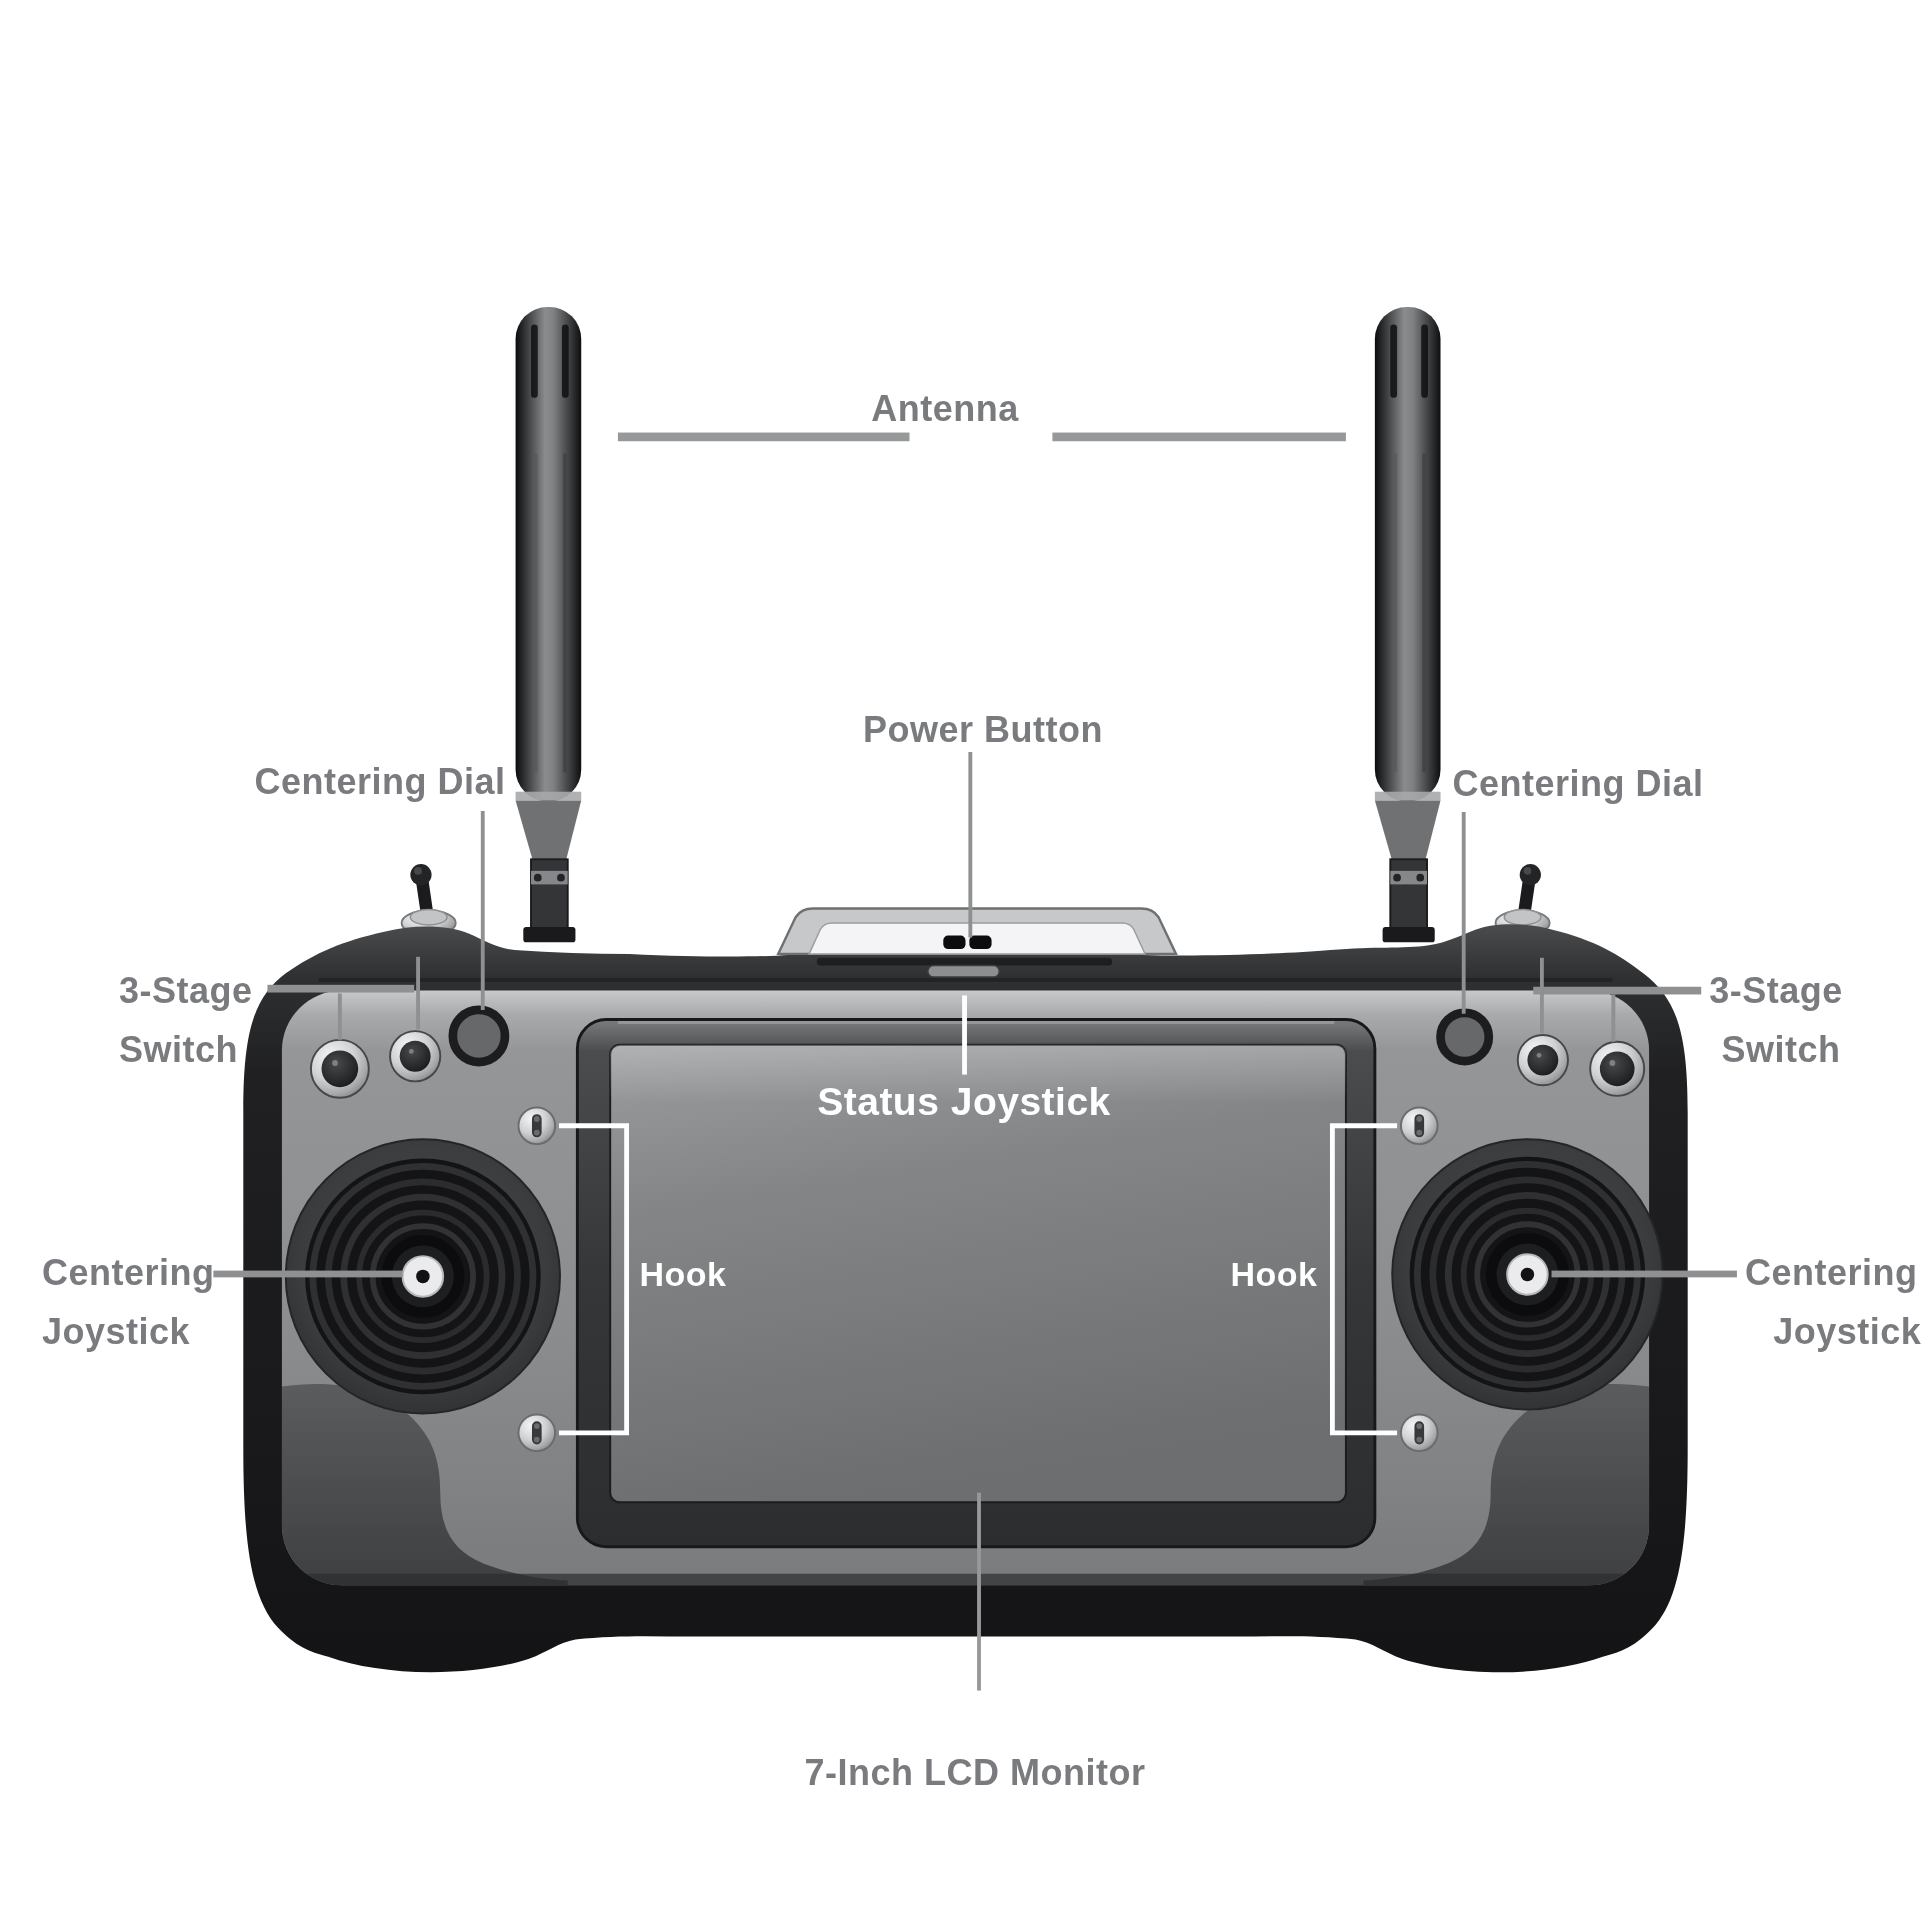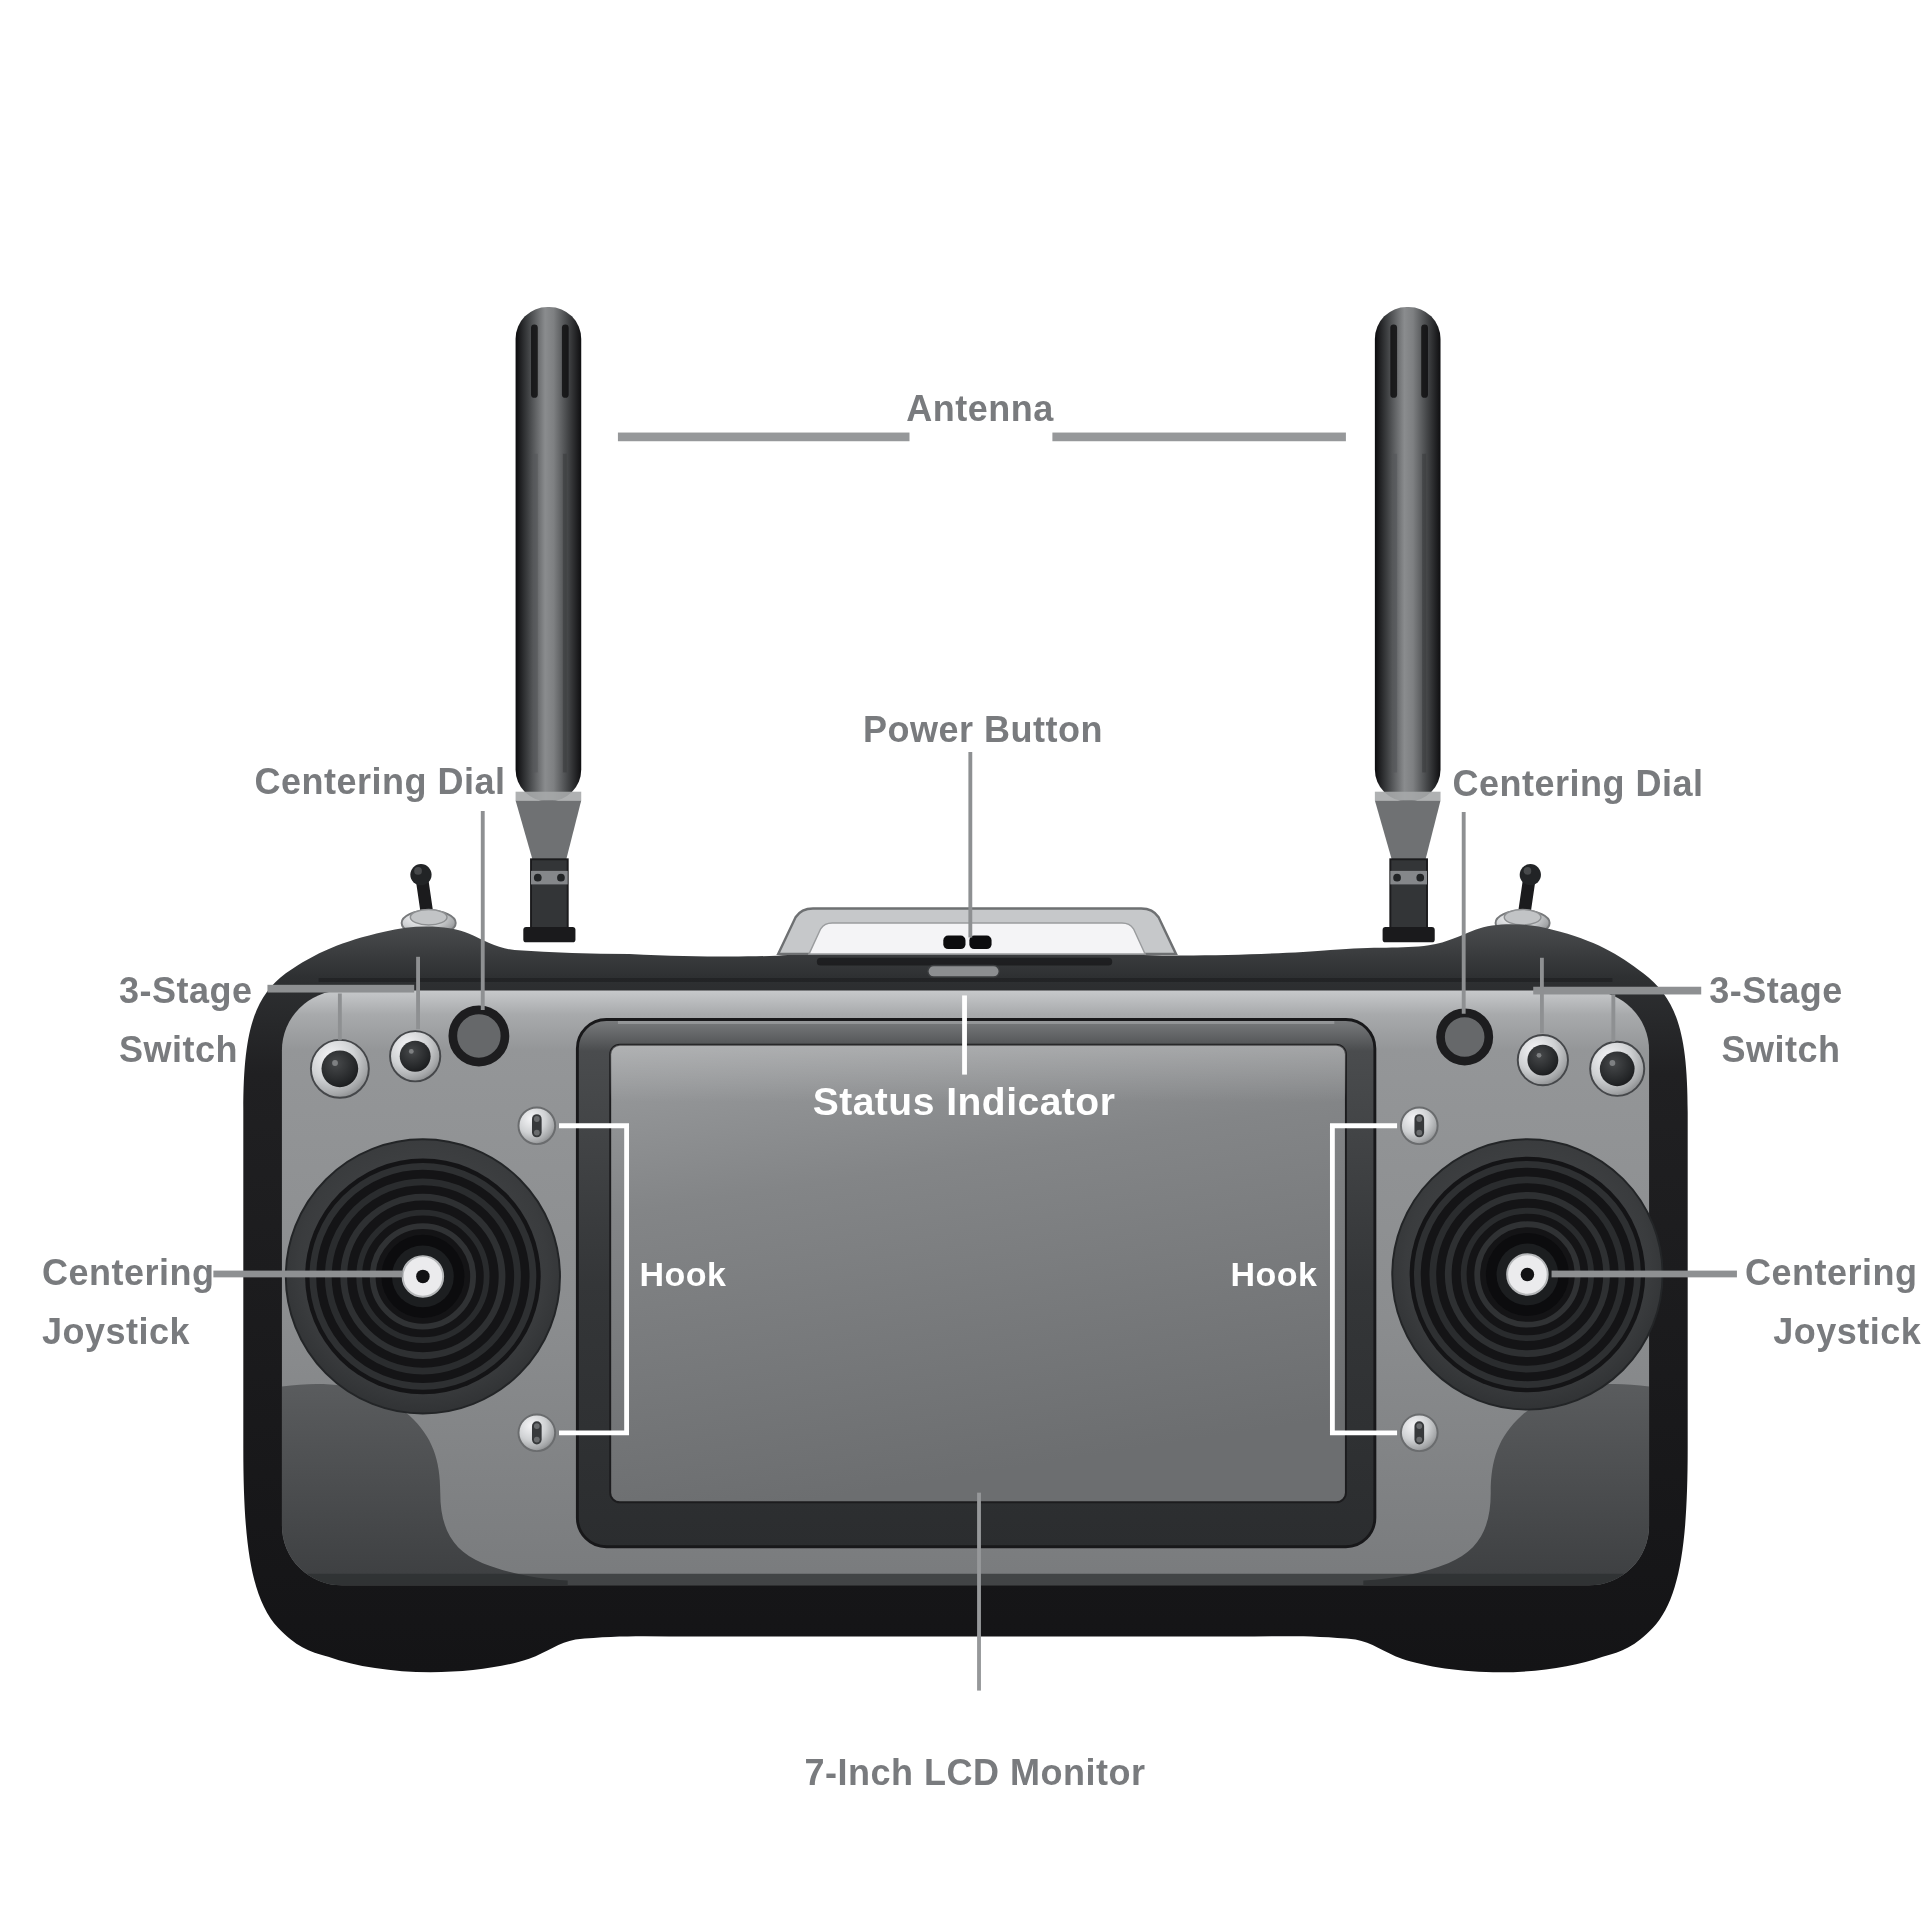--- a/index.html
+++ b/index.html
@@ -274,31 +274,31 @@
   <line x1="433" y1="991" x2="433" y2="1066" stroke="#8e9092" stroke-width="4"></line>
   <rect x="1588" y="1022" width="174" height="8" fill="#8e9092"></rect>
   <line x1="1597" y1="992" x2="1597" y2="1070" stroke="#8e9092" stroke-width="4"></line>
   <line x1="1671" y1="1030" x2="1671" y2="1079" stroke="#8e9092" stroke-width="4"></line>
   <rect x="221" y="1316" width="196" height="7" fill="#8e9092"></rect>
   <rect x="1607" y="1316" width="192" height="7" fill="#8e9092"></rect>
   <line x1="999" y1="1031" x2="999" y2="1113" stroke="#ffffff" stroke-width="5"></line>
   <line x1="1014" y1="1546" x2="1014" y2="1751" stroke="#96989a" stroke-width="4"></line>
 </svg>
 
-<div class="label gray center" style="left:980px;top:409px;">Antenna</div>
+<div class="label gray center" style="left:945px;top:409px;">Antenna</div>
 <div class="label gray center" style="left:983px;top:730px;">Power Button</div>
 <div class="label gray center" style="left:380px;top:782px;">Centering Dial</div>
 <div class="label gray center" style="left:1578px;top:784px;">Centering Dial</div>
 <div class="label gray vcenter" style="left:119px;top:991px;">3-Stage</div>
 <div class="label gray vcenter" style="left:119px;top:1050px;">Switch</div>
 <div class="label gray center" style="left:1776px;top:991px;">3-Stage</div>
 <div class="label gray center" style="left:1781px;top:1050px;">Switch</div>
 <div class="label gray vcenter" style="left:42px;top:1273px;">Centering</div>
 <div class="label gray vcenter" style="left:42px;top:1332px;">Joystick</div>
 <div class="label gray vcenter right-anchor" style="right:13.5px;top:1273px;">Centering</div>
 <div class="label gray vcenter right-anchor" style="right:9.7px;top:1332px;">Joystick</div>
 <div class="label white hook center" style="left:683px;top:1274px;">Hook</div>
 <div class="label white hook center" style="left:1274px;top:1274px;">Hook</div>
-<div class="label white center" style="left:964px;top:1101px;">Status Indicator</div>
+<div class="label white center" style="left:964px;top:1101px;">Status Joystick</div>
 <div class="label gray center" style="left:975px;top:1729px;margin-top:44px;">7-Inch LCD Monitor</div>
 
 </div>
 
 
 </body></html>

